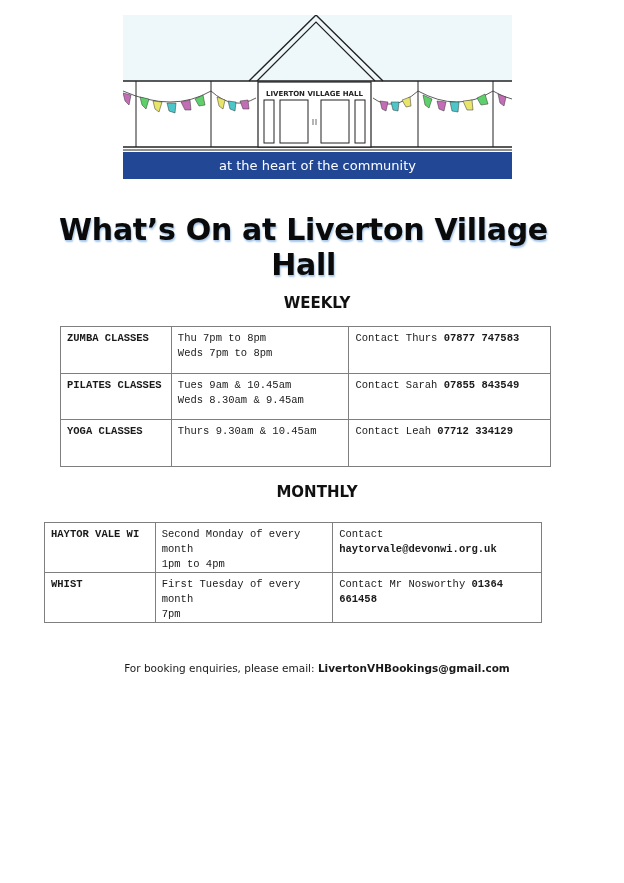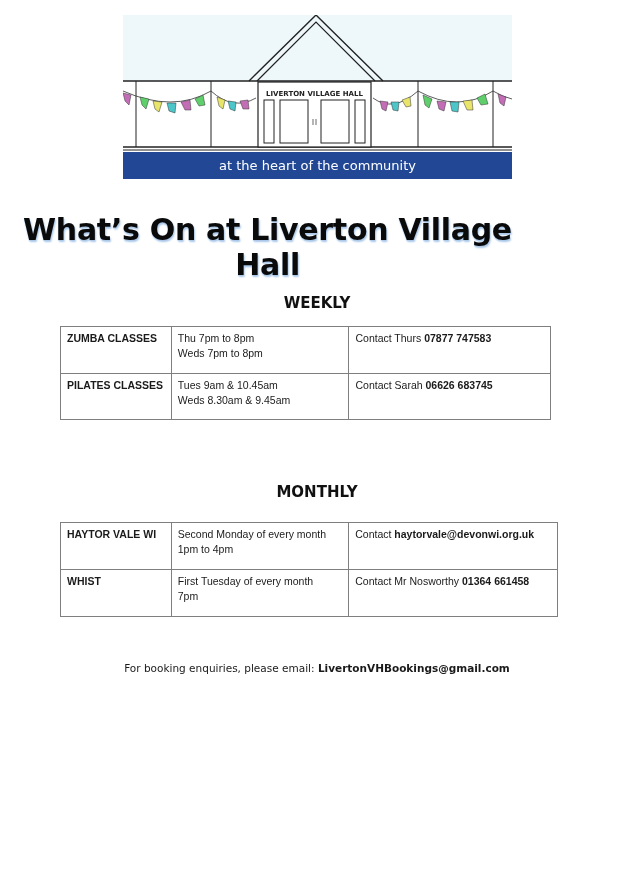--- a/index.html
+++ b/index.html
@@ -3,25 +3,25 @@
   <meta charset="utf-8">
   <style>
     html, body { margin:0; padding:0; background:#ffffff; }
     body { width:624px; height:883px; position:relative; overflow:hidden; font-family:"Liberation Sans", "DejaVu Sans", sans-serif; color:#111; }
 
     .banner { position:absolute; left:123px; top:15px; width:389px; height:164px; }
     .banner svg { display:block; }
 
     .title { position:absolute; left:0; top:212px; width:535px; text-align:center;
       font-family:"DejaVu Sans", sans-serif; font-weight:bold; font-size:30px; letter-spacing:-0.3px;
-      color:#0a0a0a; text-shadow: 1px 2px 2px #a9c7e8, 0 1px 1px #bcd4ee; }
+      color:#0a0a0a; text-shadow: 1px 2px 2px #a9c7e8, 0 1px 1px #bcd4ee; padding-left: 36px; }
 
     .section-heading { position:absolute; left:0; width:634px; text-align:center; font-family:"DejaVu Sans", sans-serif; font-weight:bold; font-size:15px; color:#111; }
 
-    table.sched { position:absolute; border-collapse:collapse; font-family:Liberation Sans, sans-serif; font-size:10.5px; color:#1a1a1a; }
+    table.sched { position:absolute; border-collapse:collapse; font-family:Liberation Mono, monospace; font-size:10.5px; color:#1a1a1a; }
     table.sched td { border:1px solid #7f7f7f; vertical-align:top; padding:4px 6px 0 6px; line-height:15px; }
     table.sched td.name { font-weight:bold; }
     table.sched .b { font-weight:bold;text-align:center; }
 
     .footer { position:absolute; left:0; top:662px; width:634px; text-align:center; font-family:"DejaVu Sans", sans-serif; font-size:10.5px; color:#1a1a1a; }
     .footer .b { font-weight:bold; }
   </style>
 </head>
 <body>
 
@@ -102,28 +102,35 @@
           <div>Weds 7pm to 8pm</div>
         </td>
     <td><span>Contact Thurs </span><span class="b">07877 747583</span></td>
   </tr>
   <tr style="height:46px;">
     <td class="name">PILATES CLASSES</td>
     <td>
           <div>Tues 9am &amp; 10.45am</div>
           <div>Weds 8.30am &amp; 9.45am</div>
         </td>
-    <td><span>Contact Sarah </span><span class="b">06626 683745</span></td>
+    <td><span>Contact Sarah </span><span class="b">07855 843549</span></td>
+  </tr>
+  <tr style="height:47px;">
+    <td class="name">YOGA CLASSES</td>
+    <td>
+          <div>Thurs 9.30am &amp; 10.45am</div>
+        </td>
+    <td><span>Contact Leah </span><span class="b">07712 334129</span></td>
   </tr>
 </tbody>
   </table>
 
 <div class="section-heading" style="top:483px;">MONTHLY</div>
 
-<table class="sched" style="left:60px; top:522px; width:498px;">
+<table class="sched" style="left:44px; top:522px; width:498px;">
   <colgroup>
       <col style="width:111px">
       <col style="width:178px">
       <col style="width:209px">
     </colgroup>
   <tbody>
       <tr style="height:47px;">
     <td class="name">HAYTOR VALE WI</td>
     <td>
           <div>Second Monday of every month</div>

